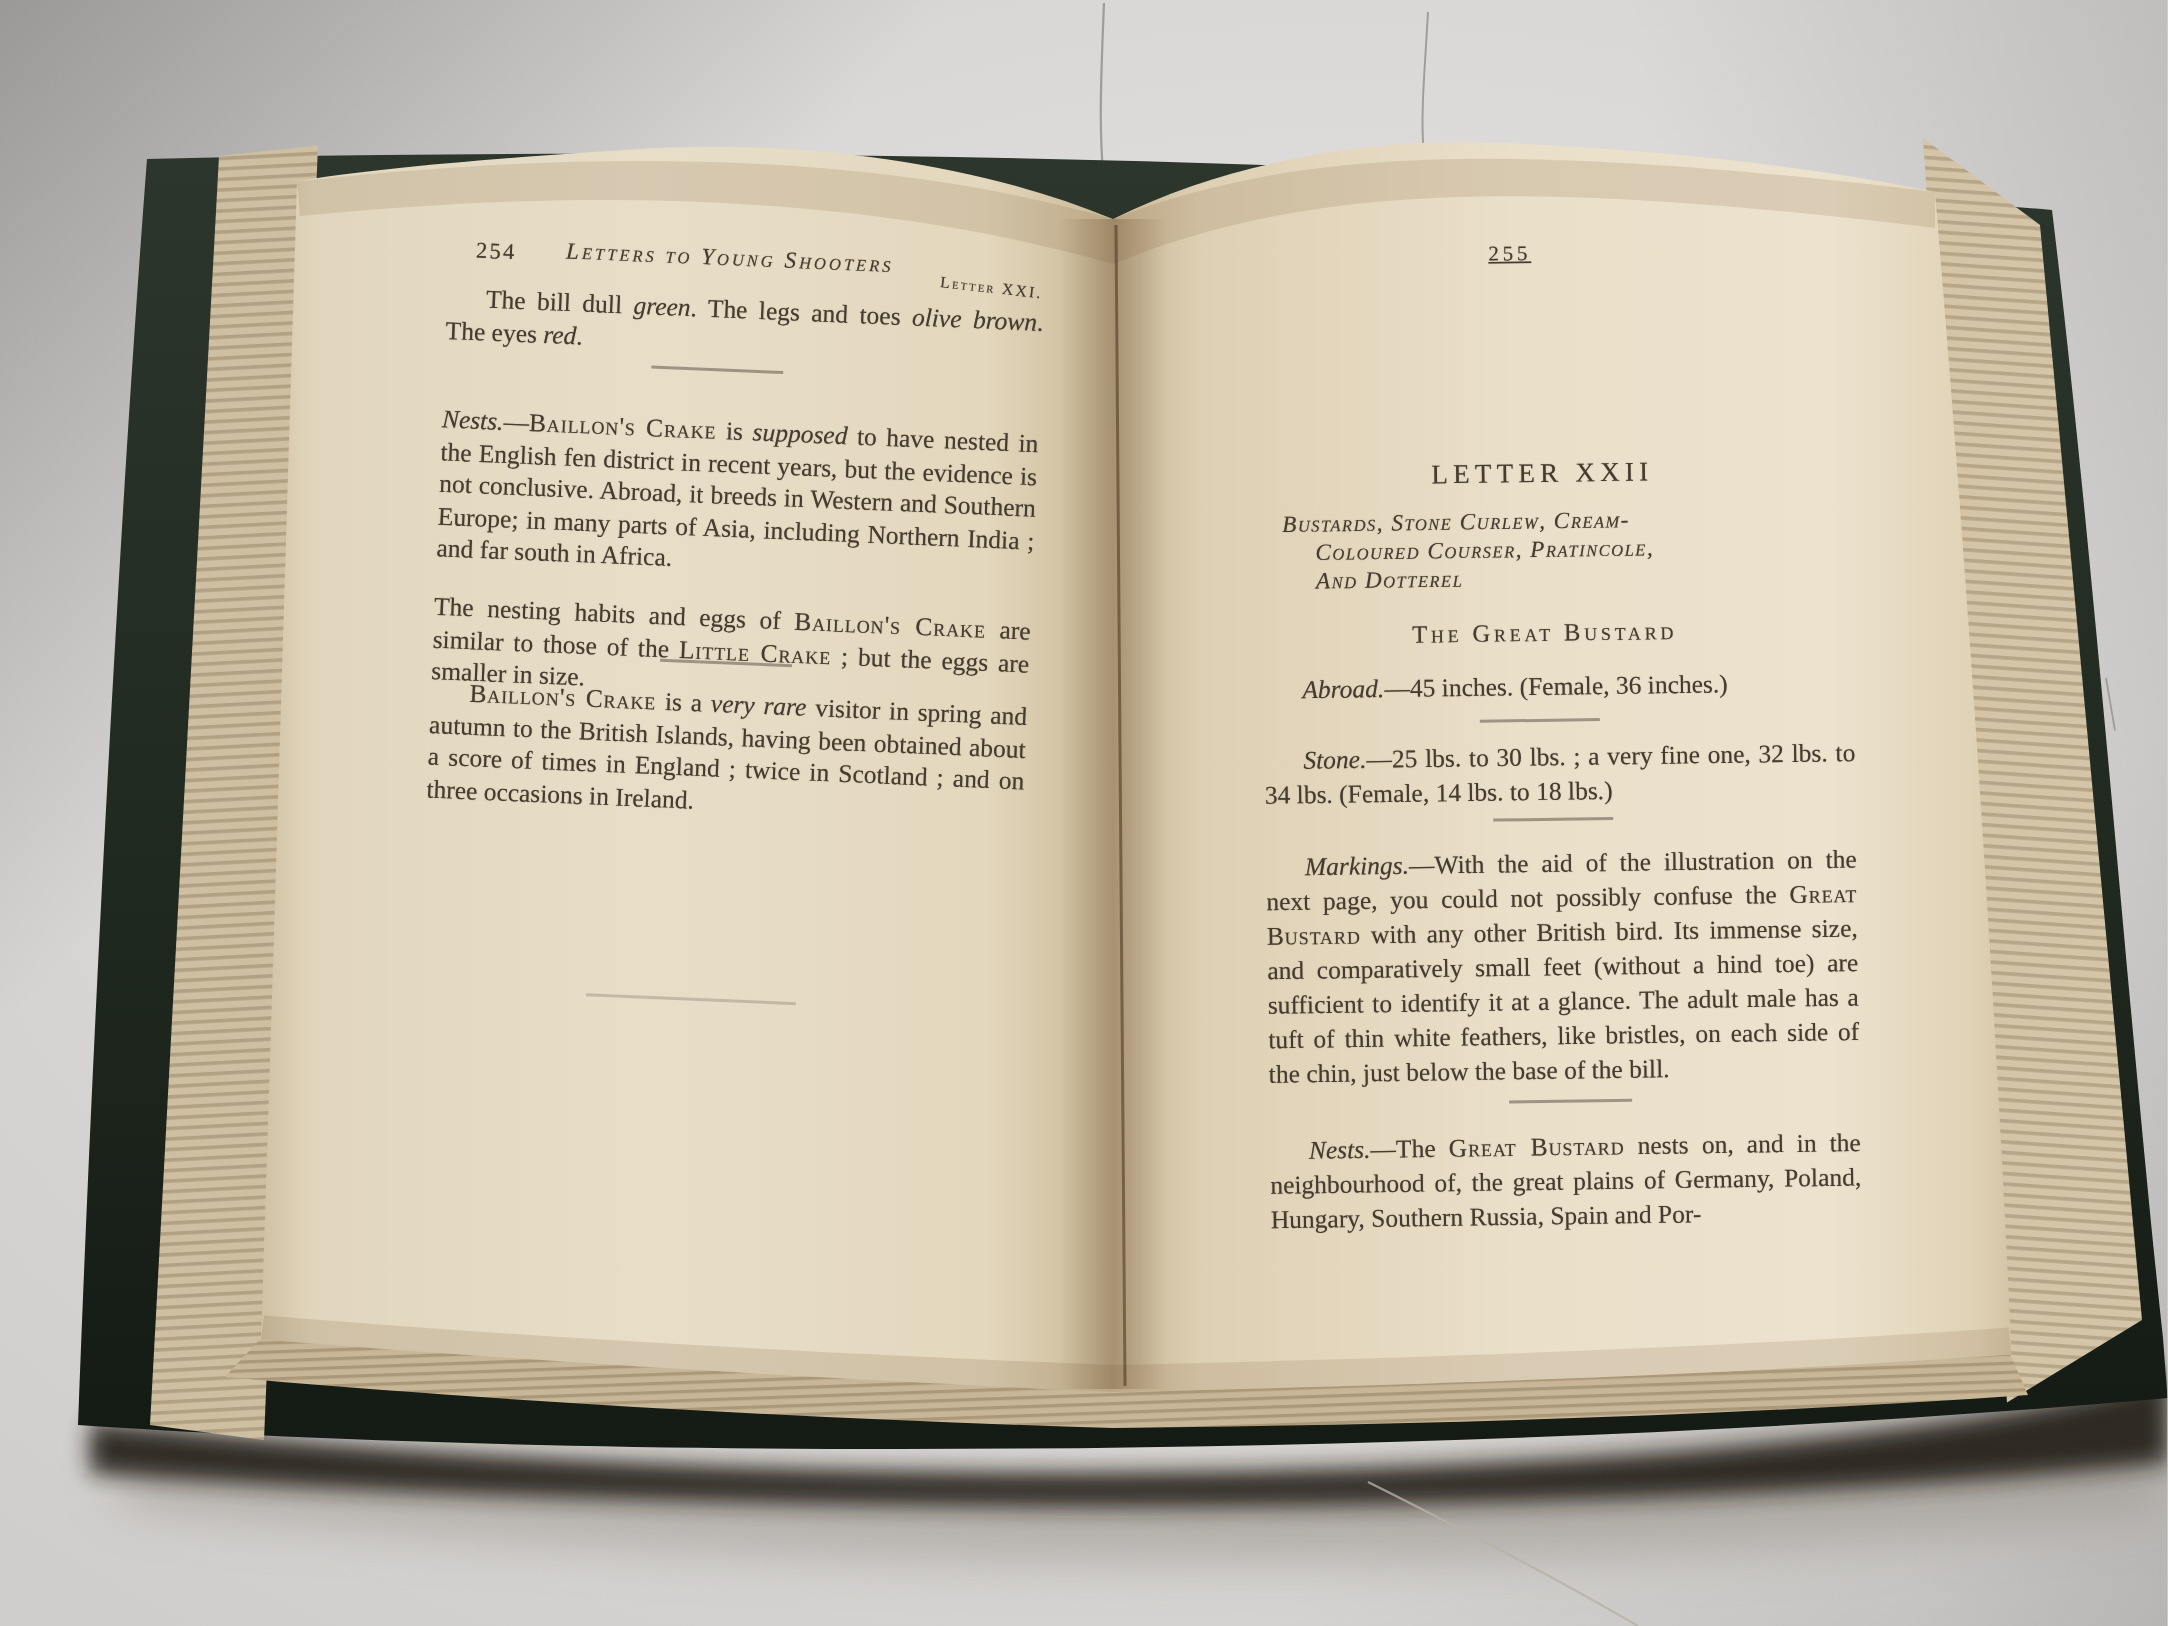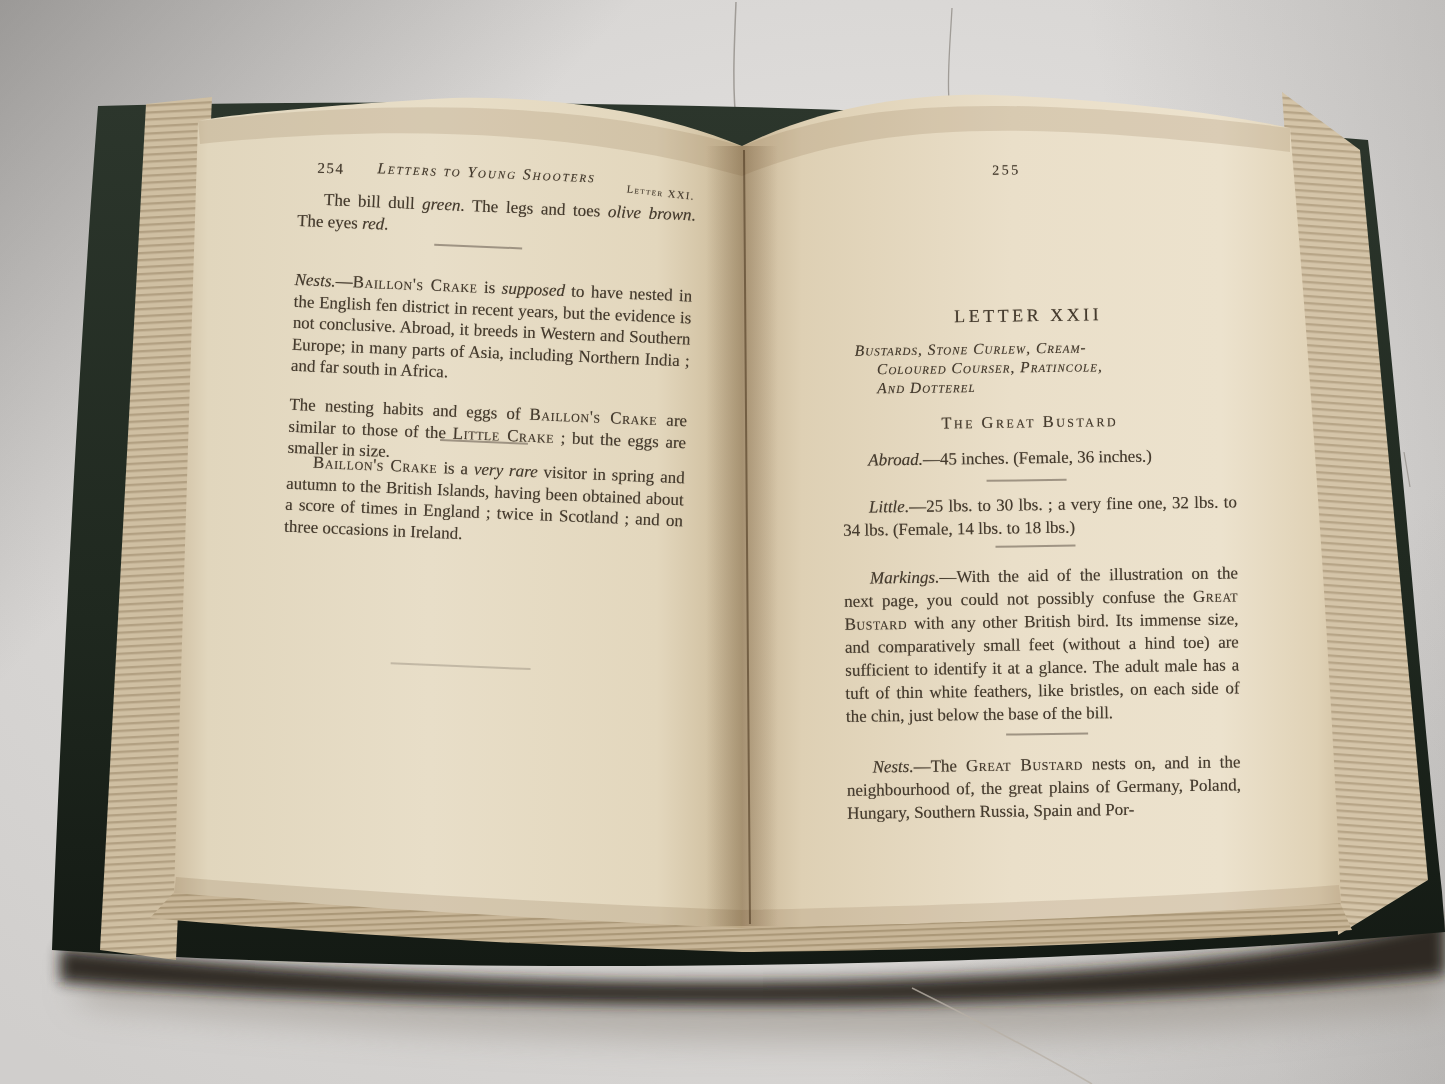--- a/index.html
+++ b/index.html
@@ -33,21 +33,21 @@
   .sc{font-variant:small-caps;letter-spacing:.6px;}
   .divider{position:absolute;height:1.5px;background:#8c8172;opacity:.8;}
   .divider.faint{opacity:.4;}
 
   .pg-num-left{left:18px;top:5px;font-size:15px;letter-spacing:1.5px;}
   .run-title{left:78px;top:2px;font-size:15.5px;font-style:italic;
              font-variant:small-caps;letter-spacing:2px;white-space:nowrap;}
   .letter-label{left:328px;top:15px;font-size:10.5px;font-variant:small-caps;
                 letter-spacing:1.5px;transform:rotate(4deg);white-space:nowrap;}
 
-  .pg-num-right{left:162px;top:6px;font-size:14px;letter-spacing:2.5px;}
+  .pg-num-right{left:162px;top:6px;font-size:14px;letter-spacing:2.5px;text-decoration:underline;}
   .chap-head{left:0;top:152px;width:392px;text-align:center;font-size:18px;letter-spacing:3.5px;}
   .chap-sub{left:0;top:186px;width:402px;font-style:italic;font-variant:small-caps;
             font-size:15.5px;line-height:19px;letter-spacing:1px;}
   .sub-l1{margin-left:22px;white-space:nowrap;}
   .sub-l2{margin-left:44px;white-space:nowrap;}
   .sub-l3{margin-left:44px;white-space:nowrap;}
   .sect-title{left:0;top:258px;width:392px;text-align:center;font-variant:small-caps;
               font-size:16.5px;letter-spacing:2.5px;}
 </style>
 </head>
@@ -176,21 +176,21 @@
 
     <div class="blk sect-title">The Great Bustard</div>
 
     <div class="blk para" style="left:8px;top:294px;width:394px;">
         <p><span class="i">Abroad.</span><span>—45 inches.    (Female, 36 inches.)</span></p>
       </div>
 
     <div class="divider" style="left:152px;top:327px;width:80px;"></div>
 
     <div class="blk para" style="left:8px;top:341px;width:394px;">
-        <p><span class="i">Little.</span><span>—25 lbs. to 30 lbs. ; a very fine one, 32 lbs. to 34 lbs.   (Female, 14 lbs. to 18 lbs.)</span></p>
+        <p><span class="i">Stone.</span><span>—25 lbs. to 30 lbs. ; a very fine one, 32 lbs. to 34 lbs.   (Female, 14 lbs. to 18 lbs.)</span></p>
       </div>
 
     <div class="divider" style="left:160px;top:393px;width:80px;"></div>
 
     <div class="blk para" style="left:8px;top:412px;width:394px;">
         <p><span class="i">Markings.</span><span>—With the aid of the illustration on the next page, you could not possibly confuse the </span><span class="sc">Great Bustard</span><span> with any other British bird.  Its immense size, and comparatively small feet (without a hind toe) are sufficient to identify it at a glance.  The adult male has a tuft of thin white feathers, like bristles, on each side of the chin, just below the base of the bill.</span></p>
       </div>
 
     <div class="divider" style="left:168px;top:581px;width:82px;"></div>
 

